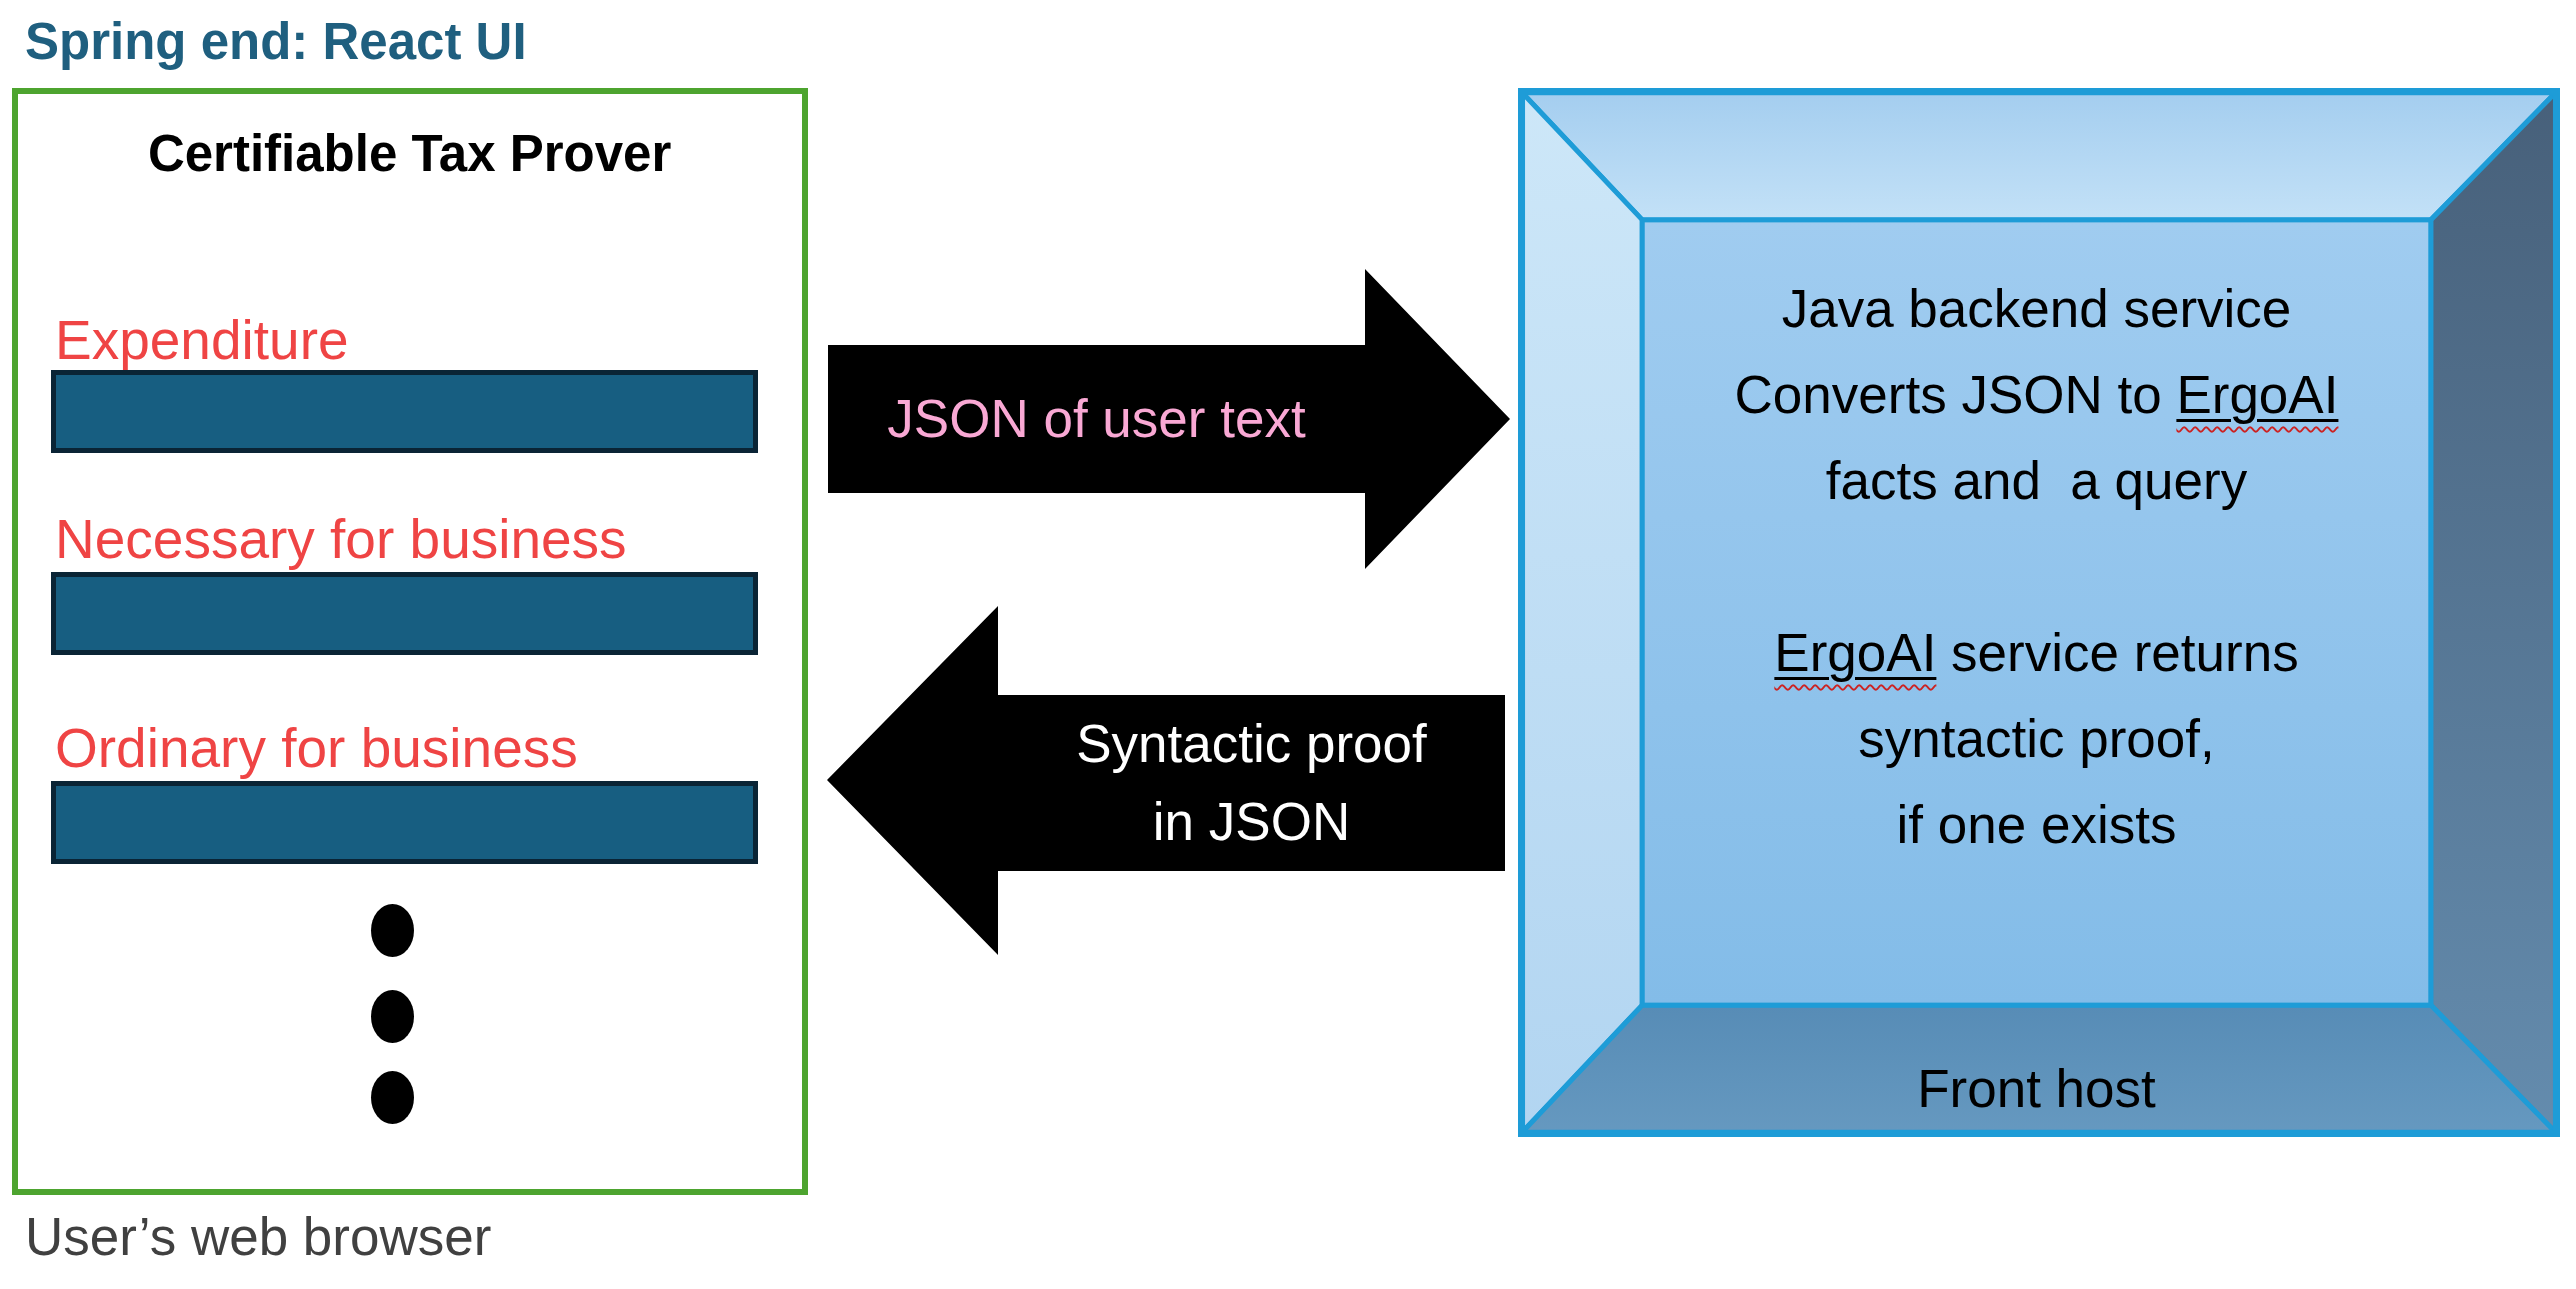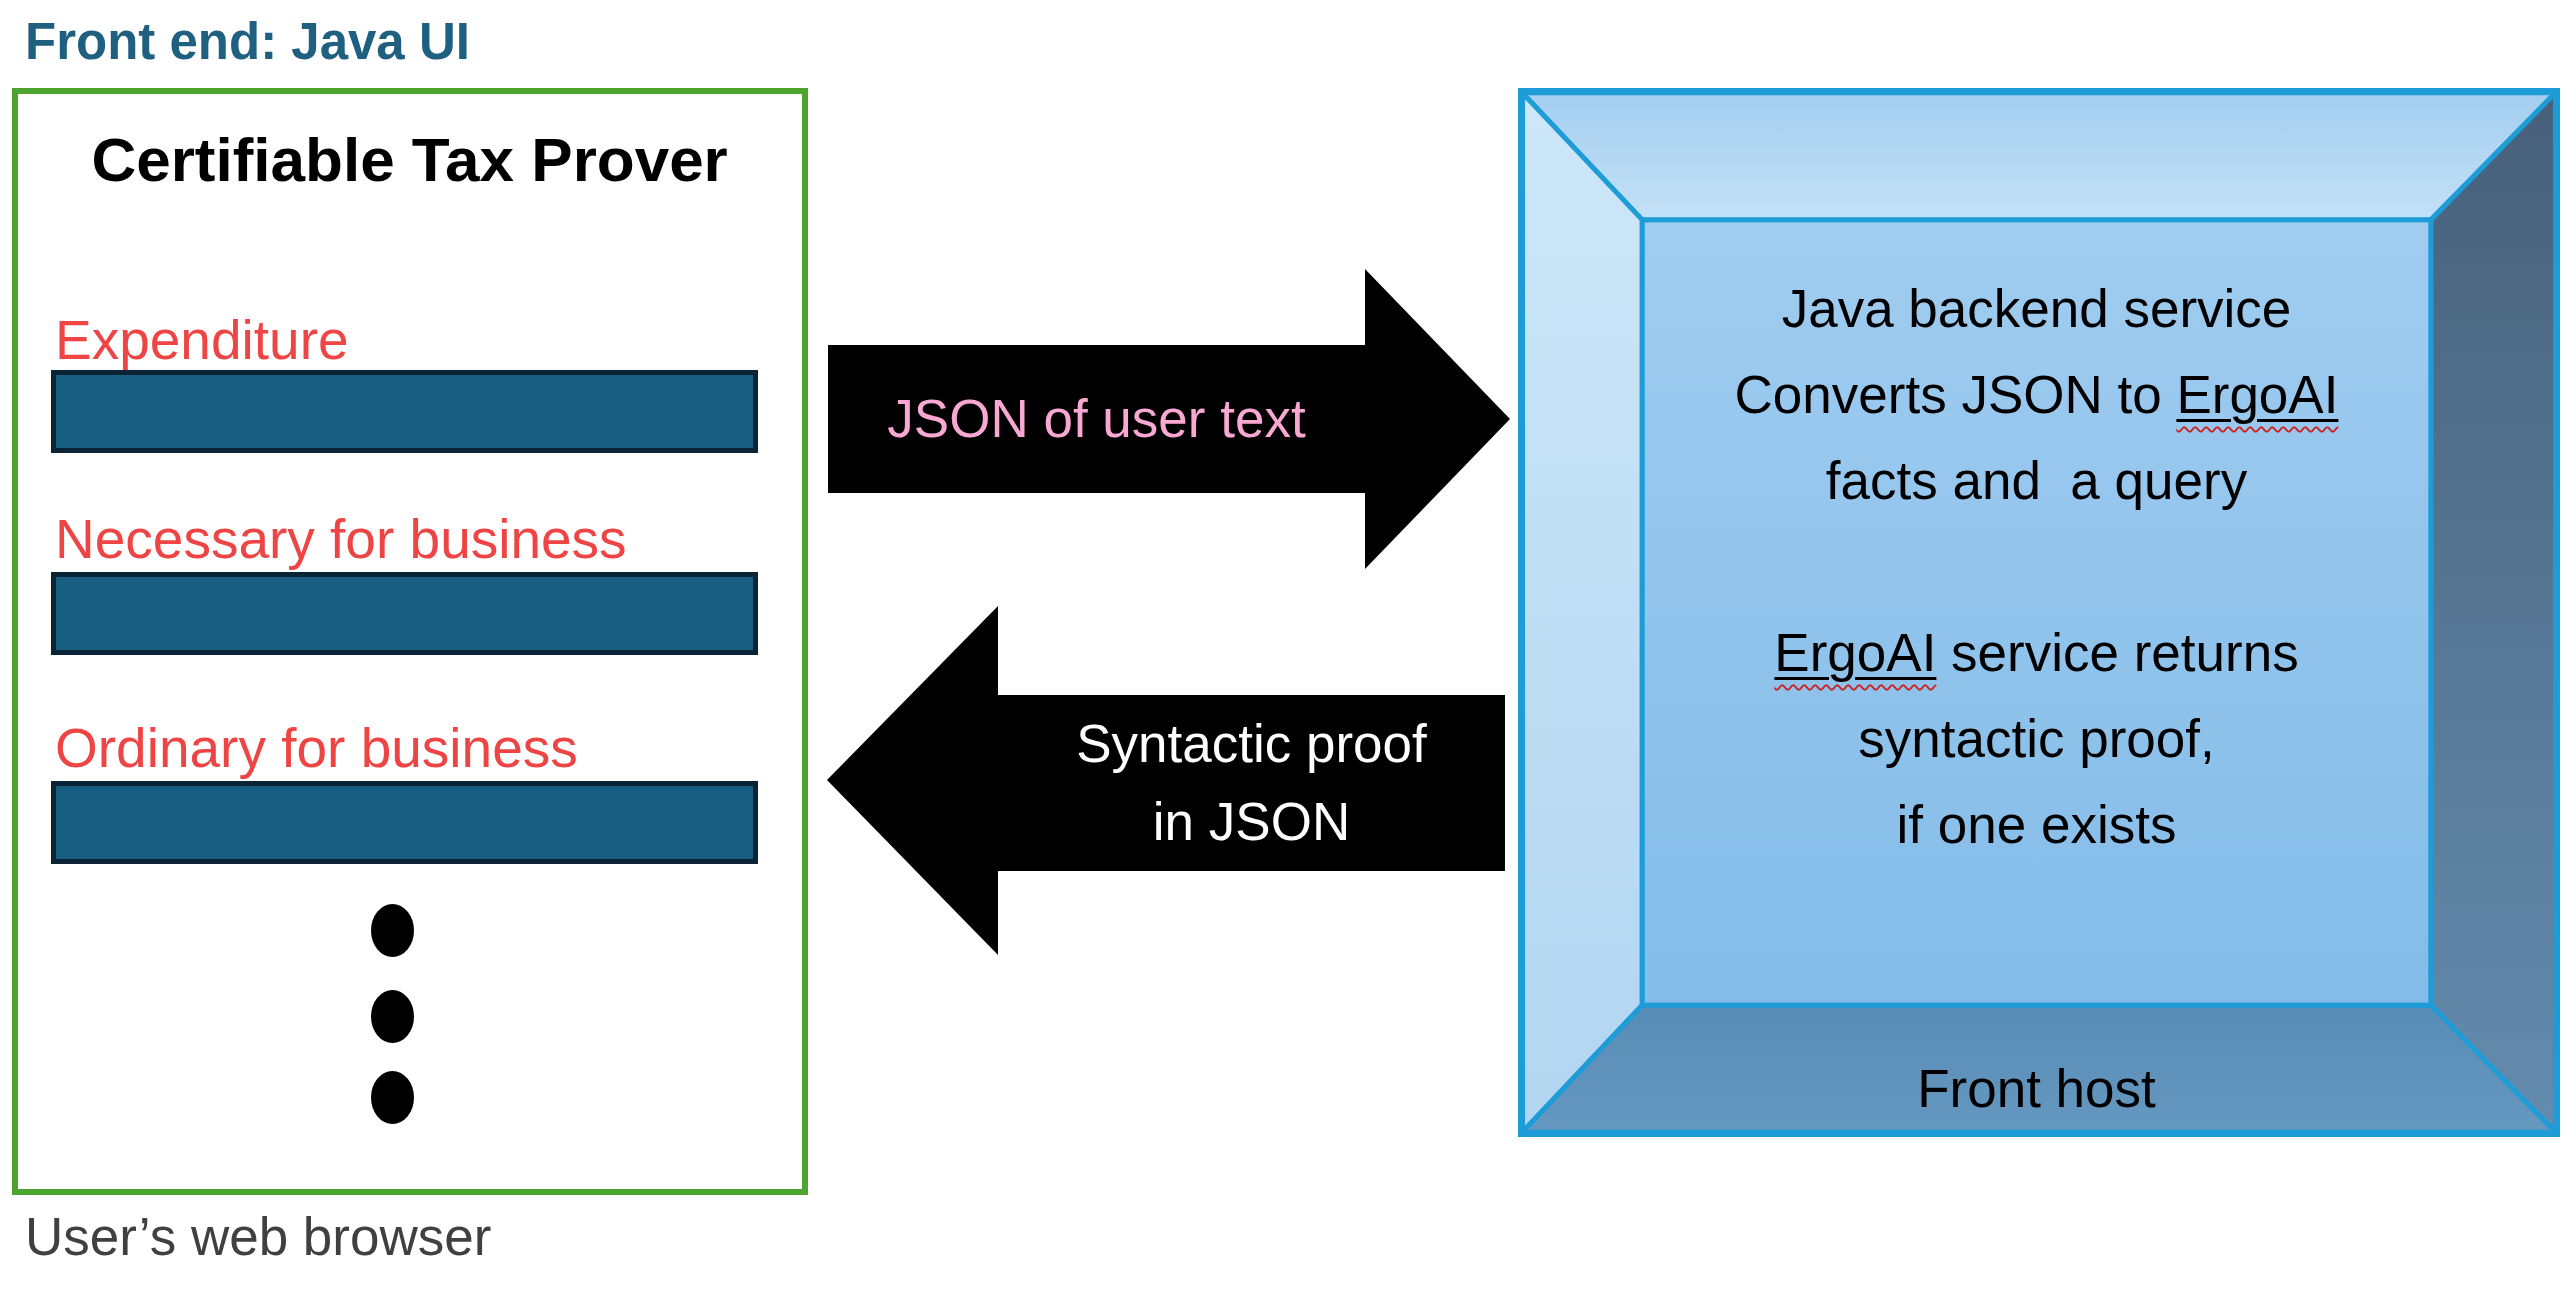--- a/index.html
+++ b/index.html
@@ -18,21 +18,21 @@
     font-size:51px;font-weight:bold;color:#1F5F7F;
     letter-spacing:0px;
   }
   .fe-panel{
     left:11.6px;top:88px;width:796px;height:1107px;
     border:6.6px solid #4DA42F;background:#ffffff;box-sizing:border-box;
   }
   .panel-title{
     left:11.6px;top:124px;width:796px;
     text-align:center;
-    font-size:62px;font-weight:bold;color:#000000;
+    font-size:51px;font-weight:bold;color:#000000;
   }
   .field-label{
     left:55px;
     font-size:55px;color:#ef4444;
   }
   .input-bar{
     left:51px;width:707px;height:83px;
     background:#175E81;border:5.8px solid #0A2435;box-sizing:border-box;
   }
   .dot{
@@ -86,21 +86,21 @@
     left:124px;top:959px;width:789px;height:83px;
     display:flex;align-items:center;justify-content:center;
     font-size:53px;color:#000000;
   }
 </style>
 </head>
 <body>
 
 <div id="canvas">
 
-  <div class="abs fe-heading">Front end: Java UI</div>
+  <div class="abs fe-heading">Spring end: React UI</div>
 
   <div class="abs fe-panel"></div>
   <div class="abs panel-title">Certifiable Tax Prover</div>
 
   <div class="abs field-label" style="top:308px;">Expenditure</div>
   <div class="abs input-bar" style="top:370px;"></div>
 
   <div class="abs field-label" style="top:507px;">Necessary for business</div>
   <div class="abs input-bar" style="top:572px;"></div>
 

